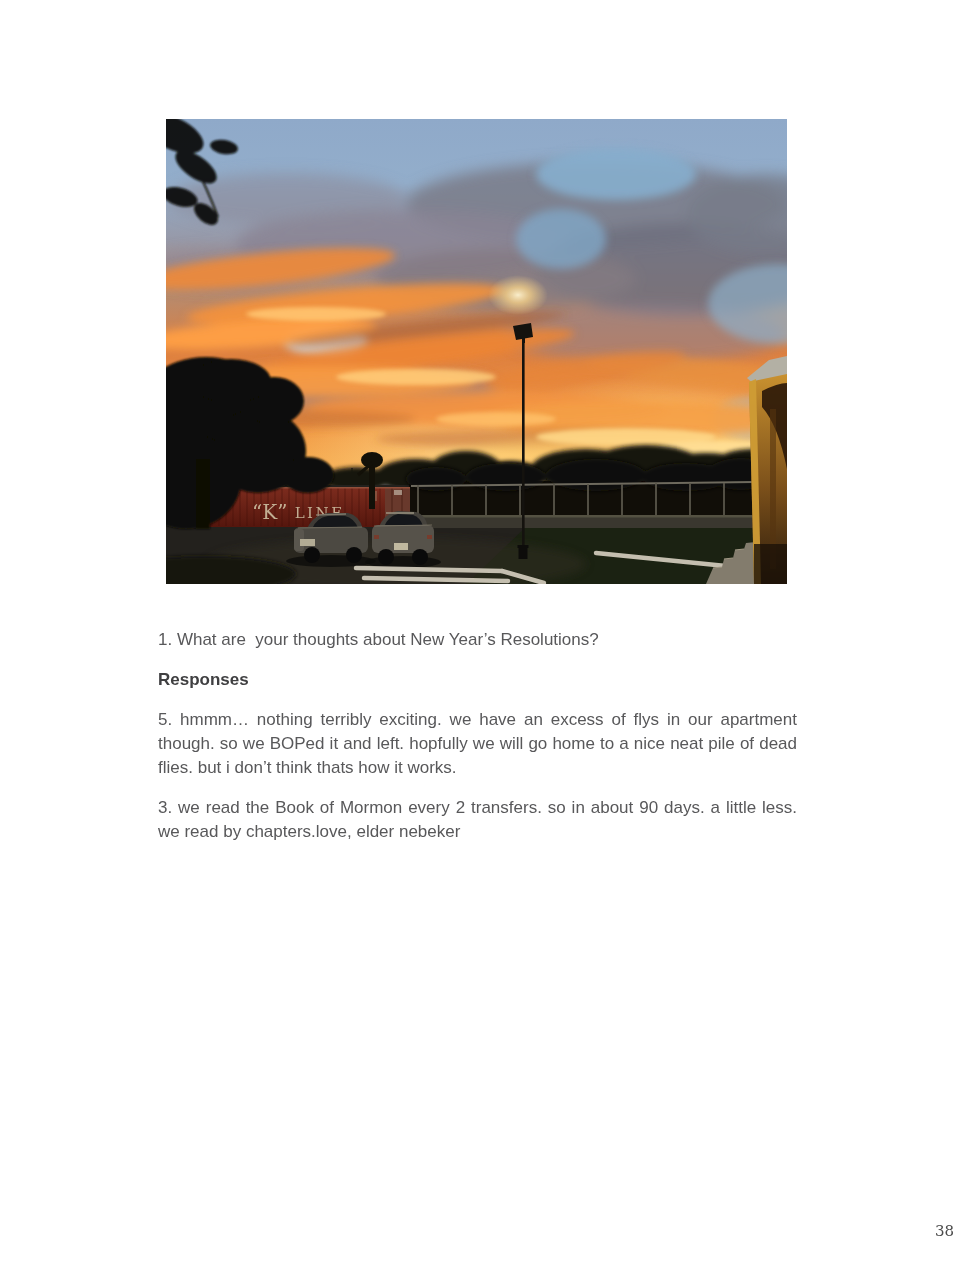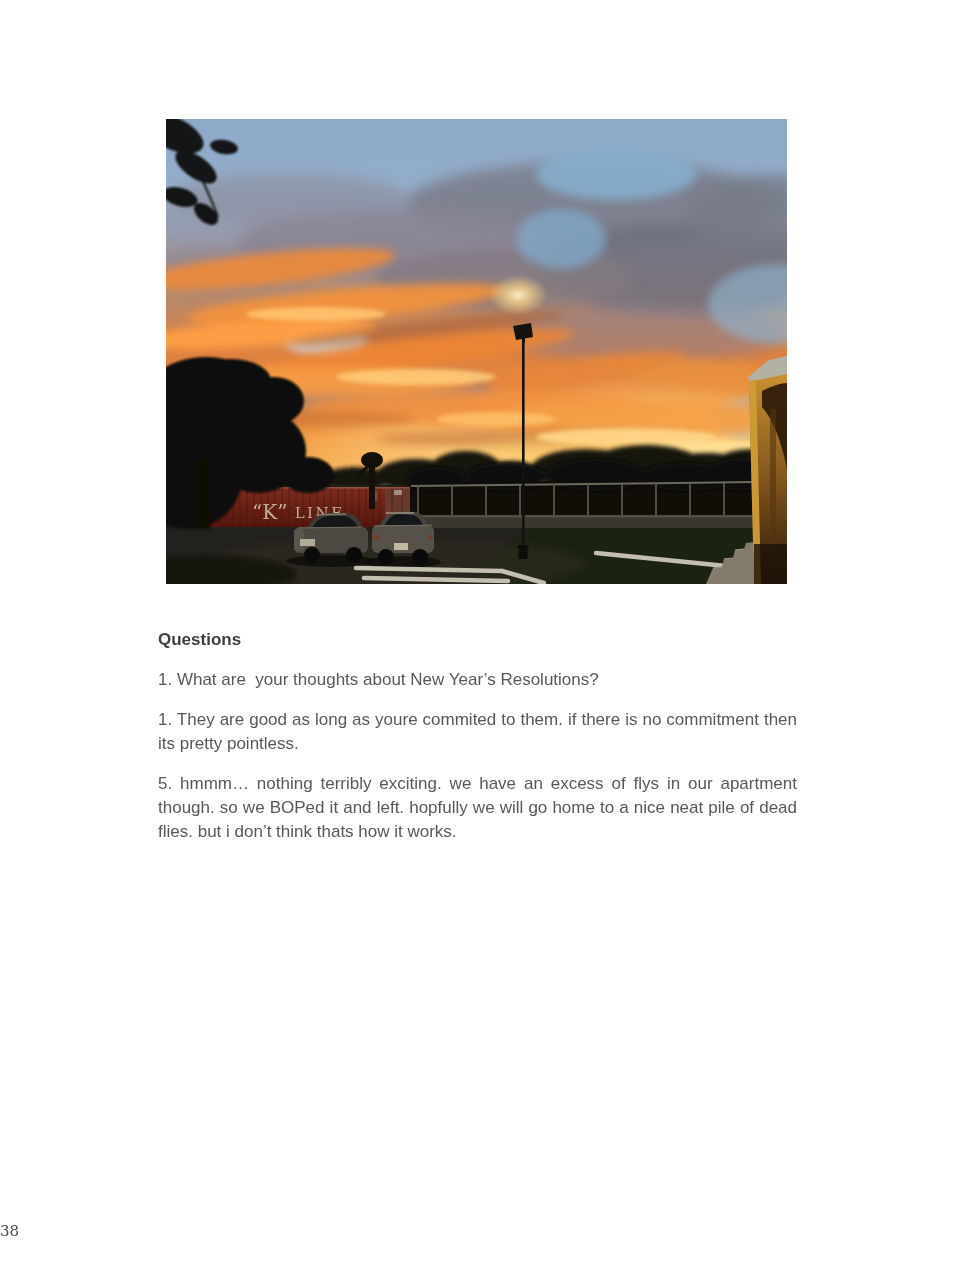--- a/index.html
+++ b/index.html
@@ -19,21 +19,21 @@
     color:#58585a; font-size:17px; line-height:24px;
     text-align:justify;
   }
   main.content h2 {
     font-size:17px; line-height:24px; font-weight:bold;
     color:#3f3f41; margin:0 0 16px 0;
   }
   main.content p { margin:0 0 16px 0; white-space:pre-wrap; }
   footer.page-footer {
     position:absolute; left:0; top:1222px; width:954px;
-    text-align:left;
+    text-align:right;
     font-family:"DejaVu Serif", serif;
     font-size:15px; color:#4a4a4a;
   }
 </style>
 </head>
 <body>
 
 <figure class="photo">
   <svg viewBox="0 0 621 465" preserveAspectRatio="none">
     <defs>
@@ -311,22 +311,22 @@
       <ellipse cx="30" cy="48" rx="24" ry="11" transform="rotate(35 30 48)"></ellipse>
       <ellipse cx="14" cy="78" rx="18" ry="9" transform="rotate(15 14 78)"></ellipse>
       <ellipse cx="40" cy="95" rx="14" ry="8" transform="rotate(40 40 95)"></ellipse>
       <ellipse cx="58" cy="28" rx="14" ry="7" transform="rotate(10 58 28)"></ellipse>
       <path d="M0,0 Q30,40 52,98" stroke="#0c1108" stroke-width="2" fill="none"></path>
     </g>
   </svg>
 </figure>
 
 <main class="content">
-  <h2>Questions</h2>
   <p>1. What are  your thoughts about New Year’s Resolutions?</p>
 
-  <p>1. They are good as long as youre commited to them. if there is no commitment then its pretty pointless.</p>
+  <h2>Responses</h2>
   <p>5. hmmm… nothing terribly exciting. we have an excess of flys in our apartment though. so we BOPed it and left. hopfully we will go home to a nice neat pile of dead flies. but i don’t think thats how it works.</p>
+  <p>3. we read the Book of Mormon every 2 transfers. so in about 90 days. a little less. we read by chapters.love, elder nebeker</p>
 </main>
 
 <footer class="page-footer">
   <span>38</span>
 </footer>
 
 </body></html>

